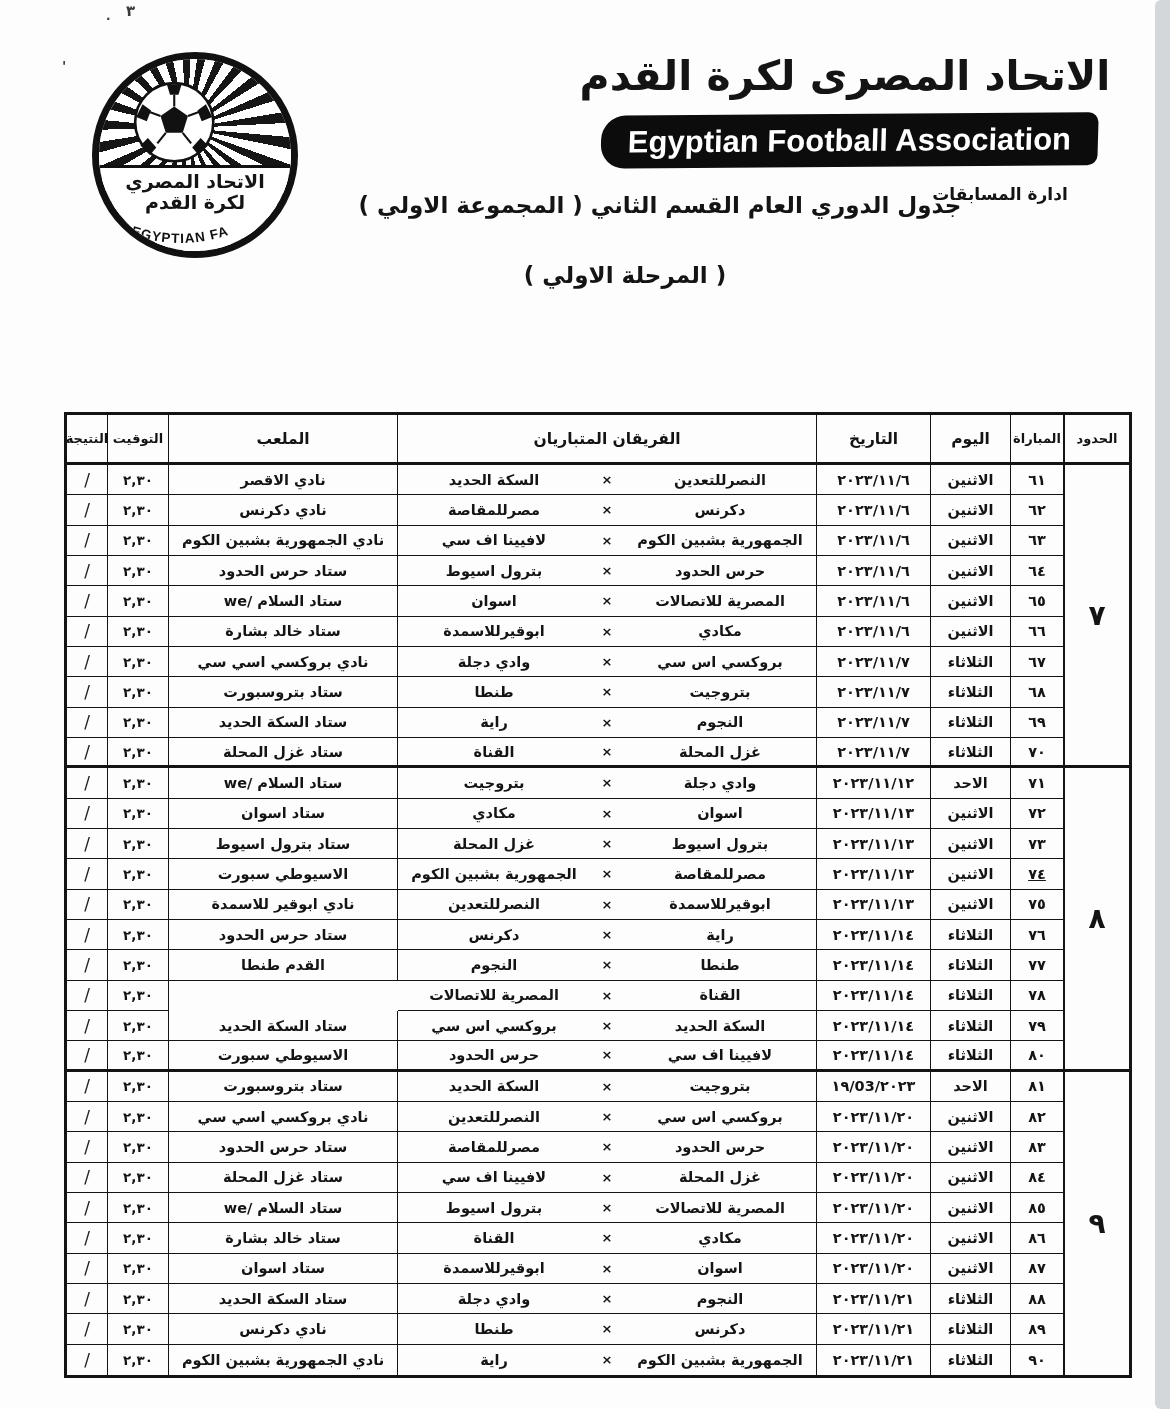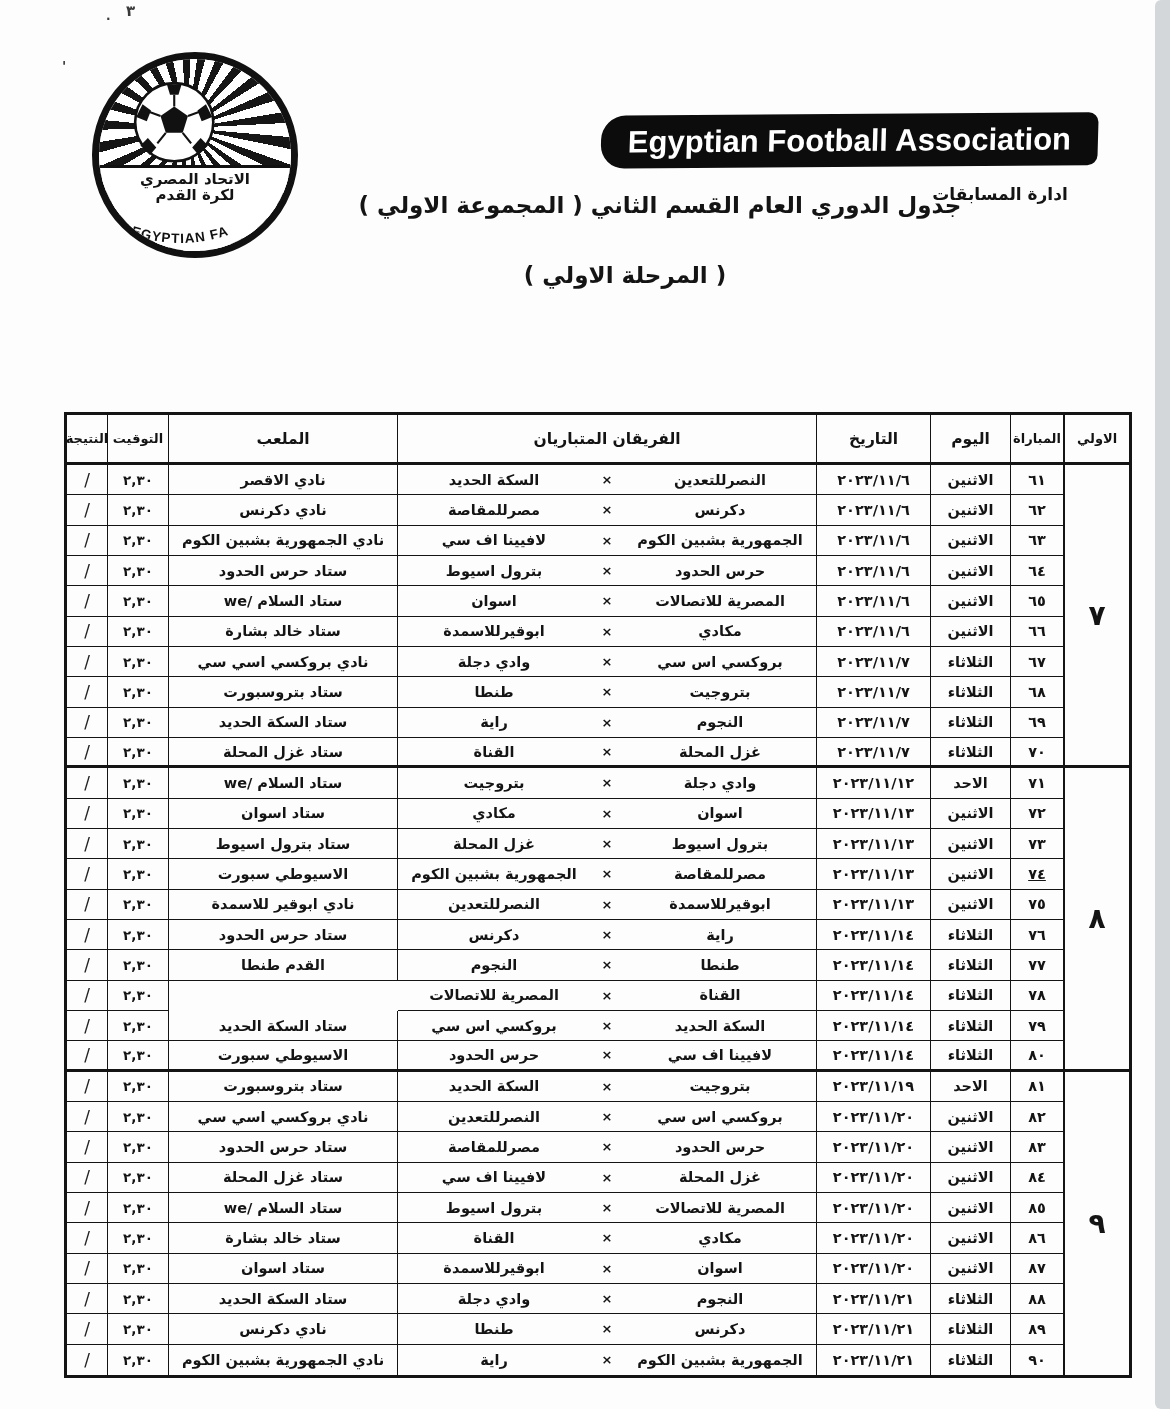--- a/index.html
+++ b/index.html
@@ -12,21 +12,21 @@
   
   .scan-edge{left:1155px;top:0;width:15px;height:1409px;background:#d4d7da;border-radius:6px 0 0 6px;}
   
   .logo{left:92px;top:52px;width:192px;height:192px;border:7px solid #111;border-radius:50%;
         overflow:hidden;background:#fff;}
   .logo-rays{position:absolute;inset:0;
         background:repeating-conic-gradient(from 8deg at 46% 36%, #161616 0 6.5deg, #ffffff 6.5deg 14.5deg);}
   .logo-ball{position:absolute;left:17%;top:11%;width:44%;height:44%;}
   .logo-bottom{position:absolute;left:-4%;right:-4%;bottom:-2%;height:47%;background:#fff;
         border-top:3px solid #111;text-align:center;padding-top:3px;box-sizing:border-box;}
-  .logo-ar{font-size:15px;font-weight:bold;line-height:1.12;}
+  .logo-ar{font-size:19px;font-weight:bold;line-height:1.12;}
   .logo-latin{position:absolute;left:0;right:0;bottom:0;height:34px;}
   .logo-latin text{font-family:"Liberation Sans",sans-serif;font-size:13.5px;font-weight:bold;letter-spacing:1px;fill:#111;}
   
   .title-ar{left:570px;top:52px;width:550px;text-align:center;font-size:41px;font-weight:bold;letter-spacing:-1px;}
   .banner{left:601px;top:114px;width:497px;height:53px;background:#0c0c0c;border-radius:24px 10px 10px 24px;
         transform:rotate(-.4deg) skewX(-2deg);display:flex;align-items:center;justify-content:center;}
   .banner span{color:#fff;font-family:"Liberation Sans",sans-serif;font-size:31px;font-weight:bold;white-space:nowrap;}
   .dept{left:925px;top:184px;width:150px;text-align:center;font-size:17px;font-weight:bold;}
   .sub1{left:310px;top:192px;width:700px;text-align:center;font-size:23px;font-weight:bold;}
   .sub2{left:275px;top:262px;width:700px;text-align:center;font-size:23px;font-weight:bold;}
@@ -76,36 +76,37 @@
     <div class="logo-bottom">
       <div class="logo-ar ar">الاتحاد المصري</div>
       <div class="logo-ar ar">لكرة القدم</div>
       <svg class="logo-latin" viewBox="0 0 178 34">
         <path id="fa-arc" d="M 16 4 Q 89 40 162 4" fill="none"></path>
         <text><textPath href="#fa-arc" startOffset="50%" text-anchor="middle">EGYPTIAN FA</textPath></text>
       </svg>
     </div>
   </div>
 
+  <div class="abs title-ar ar">الاتحاد المصرى لكرة القدم</div>
   <div class="abs banner">
     <span>Egyptian Football Association</span>
   </div>
   <div class="abs dept ar">ادارة المسابقات</div>
   <div class="abs sub2 ar">( المرحلة الاولي )</div>
   <div class="abs sub1 ar">جدول الدوري العام القسم الثاني ( المجموعة الاولي )</div>
 
   <div class="abs tbl" id="schedule-grid">
     <div class="cell hdr hdr-sm" style="grid-column:1;grid-row:1;">النتيجة</div>
     <div class="cell hdr hdr-sm" style="grid-column:2;grid-row:1;">التوقيت</div>
     <div class="cell hdr" style="grid-column:4;grid-row:1;">الفريقان المتباريان</div>
     <div class="cell hdr" style="grid-column:3;grid-row:1;">الملعب</div>
     <div class="cell hdr" style="grid-column:5;grid-row:1;">التاريخ</div>
     <div class="cell hdr" style="grid-column:6;grid-row:1;">اليوم</div>
     <div class="cell hdr hdr-sm match-col" style="grid-column:7;grid-row:1;">المباراة</div>
-    <div class="cell hdr hdr-sm colast" style="grid-column:8;grid-row:1;">الاولي</div>
+    <div class="cell hdr hdr-sm colast" style="grid-column:8;grid-row:1;">الحدود</div>
 
   <div class="cell week-cell colast thick-bottom" style="grid-area: 2 / 8 / span 10;">٧</div>
       <div class="cell match-col" style="grid-area: 2 / 7;">٦١</div>
       <div class="cell day-cell" style="grid-area: 2 / 6;">الاثنين</div>
       <div class="cell date-cell" style="grid-area: 2 / 5;">٢٠٢٣/١١/٦</div>
       <div class="cell teams-cell" style="grid-area: 2 / 4;">
         <span class="team">النصرللتعدين</span>
         <span class="vs">×</span>
         <span class="team">السكة الحديد</span>
       </div>
@@ -317,21 +318,21 @@
         <span class="team">لافيينا اف سي</span>
         <span class="vs">×</span>
         <span class="team">حرس الحدود</span>
       </div>
       <div class="cell stadium-cell thick-bottom" style="grid-area: 21 / 3;">الاسيوطي سبورت</div>
       <div class="cell time-cell thick-bottom" style="grid-area: 21 / 2;">٢,٣٠</div>
       <div class="cell result-cell thick-bottom" style="grid-area: 21 / 1;">/</div>
       <div class="cell week-cell colast lastrow" style="grid-area: 22 / 8 / span 10;">٩</div>
       <div class="cell match-col" style="grid-area: 22 / 7;">٨١</div>
       <div class="cell day-cell" style="grid-area: 22 / 6;">الاحد</div>
-      <div class="cell date-cell" style="grid-area: 22 / 5;">٢٠٢٣/١١/١٩</div>
+      <div class="cell date-cell" style="grid-area: 22 / 5;">٢٠٢٣/03/١٩</div>
       <div class="cell teams-cell" style="grid-area: 22 / 4;">
         <span class="team">بتروجيت</span>
         <span class="vs">×</span>
         <span class="team">السكة الحديد</span>
       </div>
       <div class="cell stadium-cell" style="grid-area: 22 / 3;">ستاد بتروسبورت</div>
       <div class="cell time-cell" style="grid-area: 22 / 2;">٢,٣٠</div>
       <div class="cell result-cell" style="grid-area: 22 / 1;">/</div>
       <div class="cell match-col" style="grid-area: 23 / 7;">٨٢</div>
       <div class="cell day-cell" style="grid-area: 23 / 6;">الاثنين</div>

